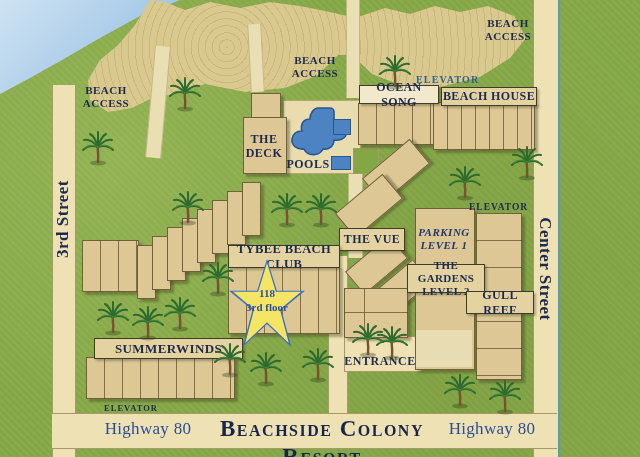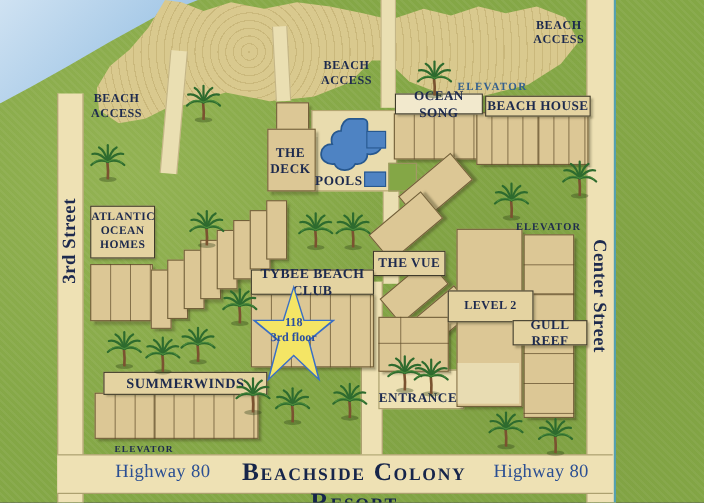--- a/index.html
+++ b/index.html
@@ -90,25 +90,20 @@
   <div class="maplabel steel" style="left:416px;top:74px;width:50px;font-size:10px;letter-spacing:1.2px;">ELEVATOR</div>
   <div class="labelbox" style="left:359px;top:85px;width:78px;height:17px;font-size:12px;background:#f2e9cd;">
       <span>OCEAN SONG</span>
     </div>
   <div class="labelbox" style="left:441px;top:87px;width:94px;height:17px;font-size:12px;align-items:center;">
       <span>BEACH HOUSE</span>
     </div>
   <div class="bldg units-v" style="left:358px;top:103px;width:75px;height:40px;"></div>
   <div class="bldg units-v14" style="left:433px;top:102px;width:100px;height:46px;"></div>
 
-  <div class="labelbox" style="left:82px;top:187px;width:57px;height:46px;font-size:10.5px;">
-    <div>ATLANTIC</div>
-    <div>OCEAN</div>
-    <div>HOMES</div>
-  </div>
   <div class="bldg units-v" style="left:82px;top:240px;width:55px;height:50px;"></div>
   <div class="bldg" style="left:137px;top:245px;width:17px;height:52px;"></div>
   <div class="bldg" style="left:152px;top:236px;width:17px;height:52px;"></div>
   <div class="bldg" style="left:167px;top:227px;width:17px;height:52px;"></div>
   <div class="bldg" style="left:182px;top:218px;width:17px;height:52px;"></div>
   <div class="bldg" style="left:197px;top:209px;width:17px;height:52px;"></div>
   <div class="bldg" style="left:212px;top:200px;width:17px;height:52px;"></div>
   <div class="bldg" style="left:227px;top:191px;width:17px;height:52px;"></div>
   <div class="bldg" style="left:242px;top:182px;width:17px;height:52px;"></div>
 
@@ -120,21 +115,26 @@
   <div class="bldg" style="left:365px;top:155px;width:60px;height:30px;transform:rotate(-40deg);"></div>
   <div class="bldg" style="left:338px;top:190px;width:60px;height:30px;transform:rotate(-40deg);"></div>
   <div class="labelbox" style="left:339px;top:228px;width:64px;height:21px;font-size:12px;">
       <span>THE VUE</span>
     </div>
   <div class="bldg" style="left:348px;top:250px;width:55px;height:28px;transform:rotate(-40deg);"></div>
   <div class="bldg" style="left:372px;top:274px;width:55px;height:28px;transform:rotate(-40deg);"></div>
 
   <div class="bldg" style="left:415px;top:208px;width:58px;height:160px;"></div>
   <div class="abs" style="left:416px;top:330px;width:56px;height:37px;background:#e8dcb2;z-index:4;"></div>
+  <div class="maplabel" style="left:413px;top:226px;width:62px;font-size:11px;font-style:italic;color:#24386b;">
+    <div>PARKING</div>
+    <div>LEVEL 1</div>
+  </div>
   <div class="labelbox" style="left:407px;top:264px;width:76px;height:27px;font-size:11px;">
+    <div>THE GARDENS</div>
     <div>LEVEL 2</div>
   </div>
   <div class="maplabel" style="left:469px;top:202px;width:56px;font-size:9.5px;letter-spacing:1px;">ELEVATOR</div>
   <div class="bldg units-h" style="left:476px;top:213px;width:44px;height:165px;"></div>
   <div class="labelbox" style="left:466px;top:291px;width:66px;height:21px;font-size:12px;">
       <span>GULL REEF</span>
     </div>
 
   <div class="bldg" style="left:344px;top:288px;width:62px;height:48px;background-image:linear-gradient(90deg,transparent 0 19px,rgba(100,80,45,.75) 19px 20px,transparent 20px),linear-gradient(180deg,transparent 0 23px,rgba(100,80,45,.75) 23px 24px,transparent 24px);"></div>
 

